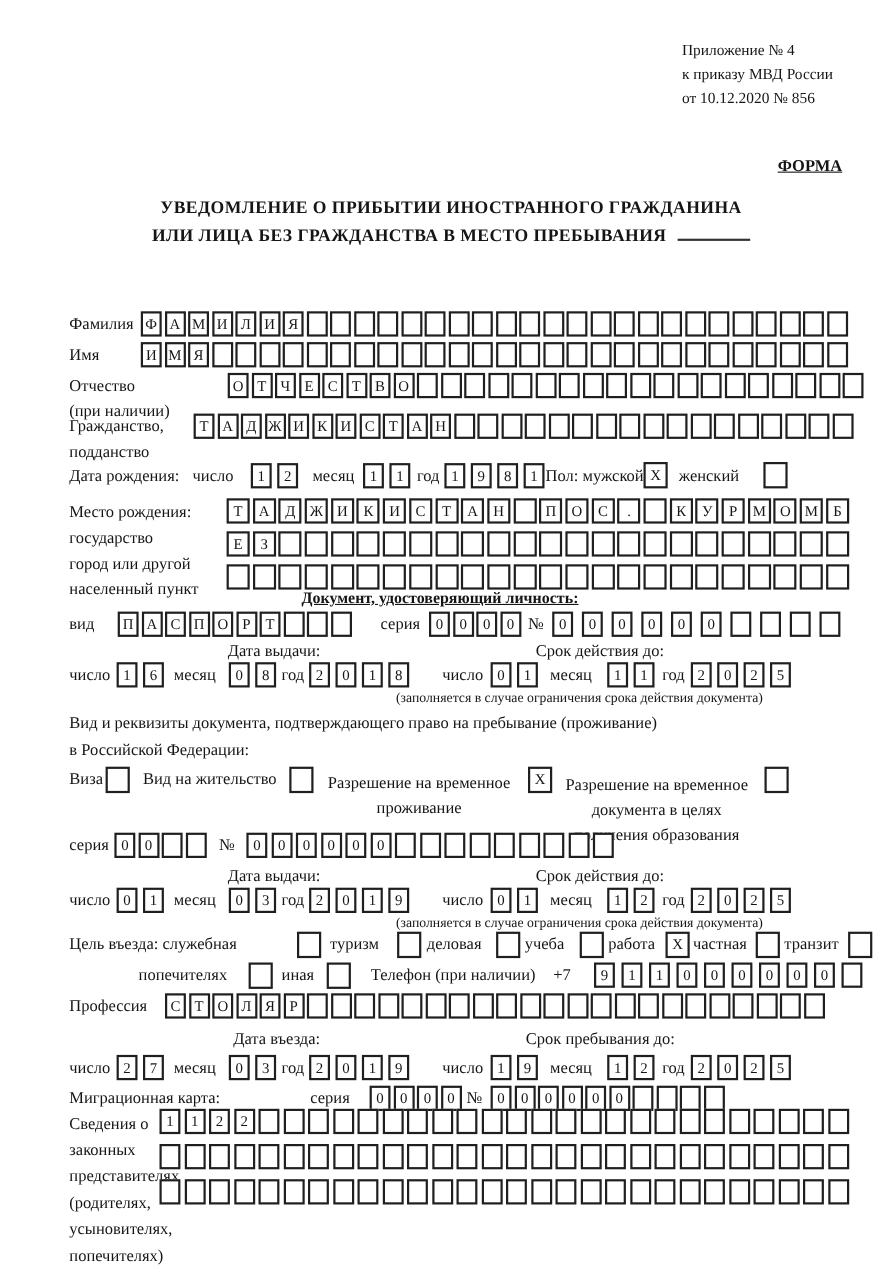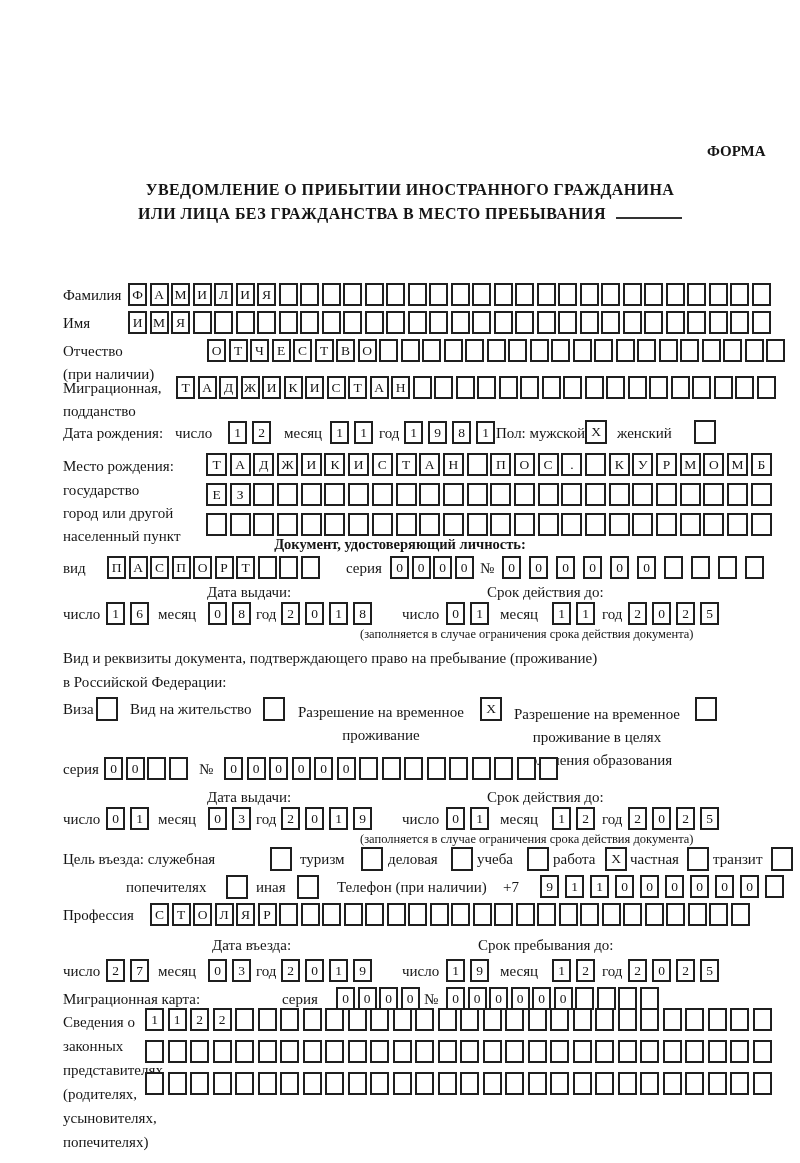--- a/index.html
+++ b/index.html
@@ -1,20 +1,20 @@
 <!DOCTYPE html>
 <html><head>
 <meta charset="utf-8">
 <style>
   html,body{margin:0;padding:0;background:#fff;}
   .page{position:relative;width:800px;height:1163px;background:#ffffff;
         font-family:"Liberation Serif","DejaVu Serif",serif;color:#151515;overflow:hidden;}
   .abs{position:absolute;white-space:nowrap;}
   .lbl{font-size:15px;}
-  .b{font-weight:bold;}
+  .b{font-weight:bold;text-decoration:underline;}
   .small{font-size:12.5px;}
   .hdr{font-size:14px;line-height:22px;}
   .hdr2{font-size:13.5px;line-height:21px;}
   .title{font-size:16px;font-weight:bold;letter-spacing:.4px;text-align:center;width:760px;left:30px;}
   .sect{font-size:15px;font-weight:bold;letter-spacing:.2px;}
   .cells{position:absolute;display:flex;}
   .cell{flex:none;width:15px;height:19px;border:2px solid #1f1f1f;margin-right:2.5px;
         display:flex;align-items:center;justify-content:center;font-size:13.5px;background:#fff;}
   .w  .cell{width:17px;margin-right:2.7px;}   
   .s1 .cell{margin-right:3.5px;}              
@@ -23,20 +23,25 @@
   .s4 .cell{margin-right:6px;}                
   .cb .cell{width:18px;height:20px;}          
   .blank{display:inline-block;width:66px;border-bottom:2px solid #333;height:14px;margin-left:10px;}
   .ctr{text-align:center;}
 </style>
 </head>
 <body>
 
 <div class="page">
 
+  <div class="abs hdr" style="left:620px;top:36px">
+    <div>Приложение № 4</div>
+    <div>к приказу МВД России</div>
+    <div>от 10.12.2020 № 856</div>
+  </div>
   <div class="abs b" style="left:707px;top:143px;font-size:15px">ФОРМА</div>
 
   <div class="abs title" style="top:181px">УВЕДОМЛЕНИЕ О ПРИБЫТИИ ИНОСТРАННОГО ГРАЖДАНИНА</div>
   <div class="abs title" style="top:203px">
     <span>ИЛИ ЛИЦА БЕЗ ГРАЖДАНСТВА В МЕСТО ПРЕБЫВАНИЯ</span><span class="blank"></span>
   </div>
 
 
   <div class="abs lbl" style="left:63px;top:287px">Фамилия</div>
   <div class="cells" style="left:128px;top:283px">
@@ -130,21 +135,21 @@
       <span class="cell"></span>
       <span class="cell"></span>
       <span class="cell"></span>
       <span class="cell"></span>
       <span class="cell"></span>
       <span class="cell"></span>
       <span class="cell"></span>
       <span class="cell"></span>
     </div>
 
-  <div class="abs lbl" style="left:63px;top:380px">Миграционная,</div>
+  <div class="abs lbl" style="left:63px;top:380px">Гражданство,</div>
   <div class="abs lbl" style="left:63px;top:403px">подданство</div>
   <div class="cells" style="left:176px;top:376px">
       <span class="cell">Т</span>
       <span class="cell">А</span>
       <span class="cell">Д</span>
       <span class="cell">Ж</span>
       <span class="cell">И</span>
       <span class="cell">К</span>
       <span class="cell">И</span>
       <span class="cell">С</span>
@@ -367,21 +372,21 @@
     </div>
   <div class="abs lbl ctr" style="left:292px;top:701px;width:178px;white-space:normal;line-height:23px">
     <span>Разрешение на временное</span><br>
     <span>проживание</span>
   </div>
   <div class="cells cb" style="left:480px;top:697px">
       <span class="cell">X</span>
     </div>
   <div class="abs lbl ctr" style="left:508px;top:703px;width:178px;white-space:normal;line-height:23px">
     <span>Разрешение на временное</span><br>
-    <span>проживание в целях</span><br>
+    <span>документа в целях</span><br>
     <span>получения образования</span>
   </div>
   <div class="cells cb" style="left:695px;top:697px">
       <span class="cell"></span>
     </div>
 
   <div class="abs lbl" style="left:63px;top:761px">серия</div>
   <div class="cells" style="left:104px;top:757px">
       <span class="cell">0</span>
       <span class="cell">0</span>

